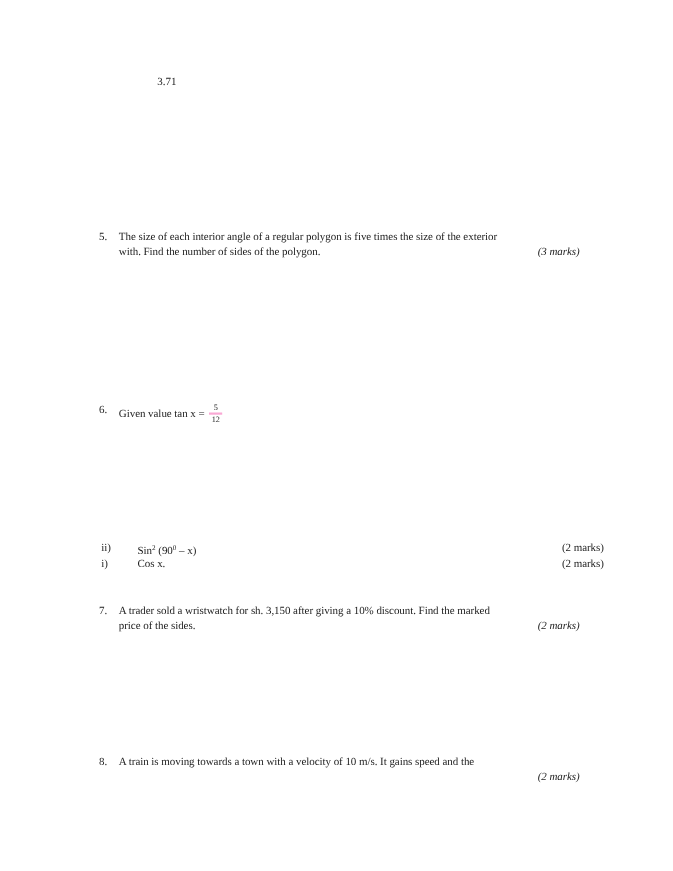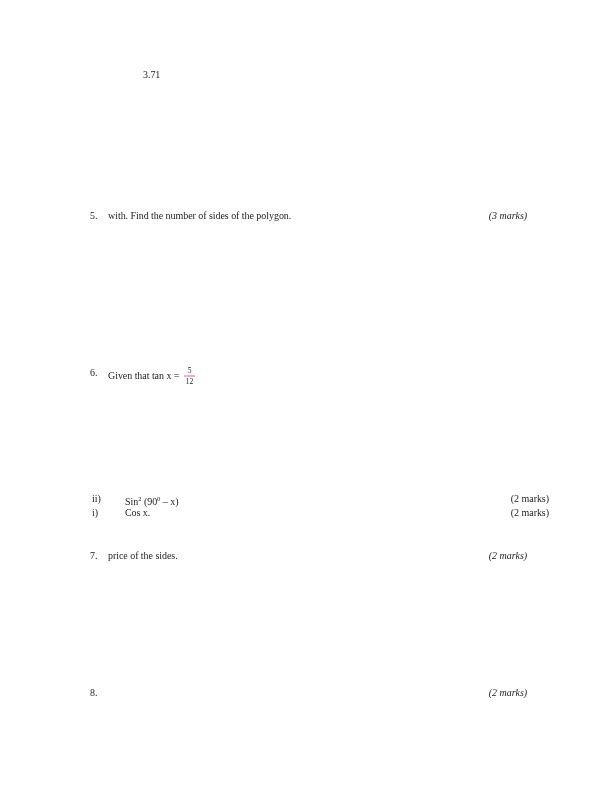--- a/index.html
+++ b/index.html
@@ -46,31 +46,34 @@
 <body>
 
 <div class="page">
 
   <div class="header-num">3.71</div>
 
   <div class="question" style="top:209px">
     <span class="qnum">5.</span>
     <div class="qtext">
       <div class="line">
+        <span>The size of each interior angle of a regular polygon is five times the size of the exterior</span>
+      </div>
+      <div class="line">
         <span>with. Find the number of sides of the polygon.</span>
         <span class="marks">(3 marks)</span>
       </div>
     </div>
   </div>
 
   <div class="question" style="top:366px">
     <span class="qnum">6.</span>
     <div class="qtext">
       <div class="line">
-        <span>Given that tan x =</span>
+        <span>Given value tan x =</span>
         <span class="frac">
           <span class="num">5</span>
           <span class="den" style="display:block">12</span>
         </span>
       </div>
     </div>
   </div>
 
   <div class="subitem" style="top:506px">
     <span class="sub-label">i)</span>
@@ -81,28 +84,34 @@
   <div class="subitem" style="top:492px">
     <span class="sub-label">ii)</span>
     <span class="sub-text"><span>Sin</span><span class="sup">2</span><span> (90</span><span class="sup">0</span><span> – x)</span></span>
     <span class="sub-marks">(2 marks)</span>
   </div>
 
   <div class="question" style="top:549px">
     <span class="qnum">7.</span>
     <div class="qtext">
       <div class="line">
+        <span>A trader sold a wristwatch for sh. 3,150 after giving a 10% discount. Find the marked</span>
+      </div>
+      <div class="line">
         <span>price of the sides.</span>
         <span class="marks">(2 marks)</span>
       </div>
     </div>
   </div>
 
   <div class="question" style="top:686px">
     <span class="qnum">8.</span>
     <div class="qtext">
       <div class="line">
+        <span>A train is moving towards a town with a velocity of 10 m/s. It gains speed and the</span>
+      </div>
+      <div class="line">
         <span class="marks">(2 marks)</span>
       </div>
     </div>
   </div>
 
 </div>
 
 </body></html>

